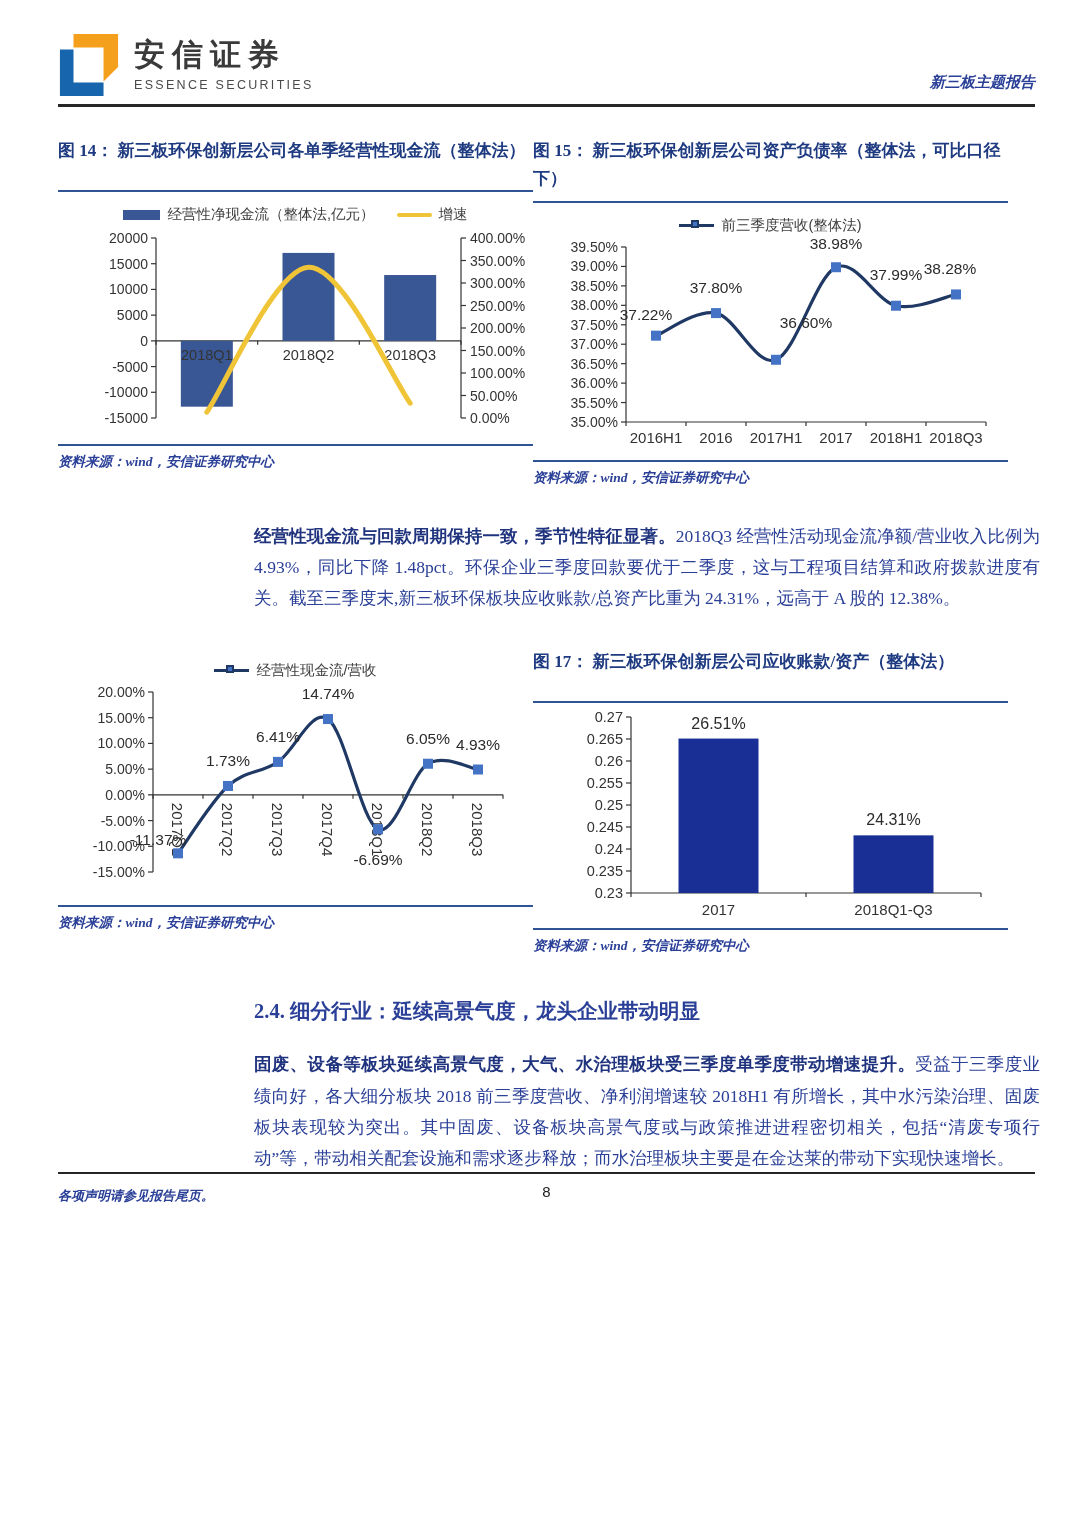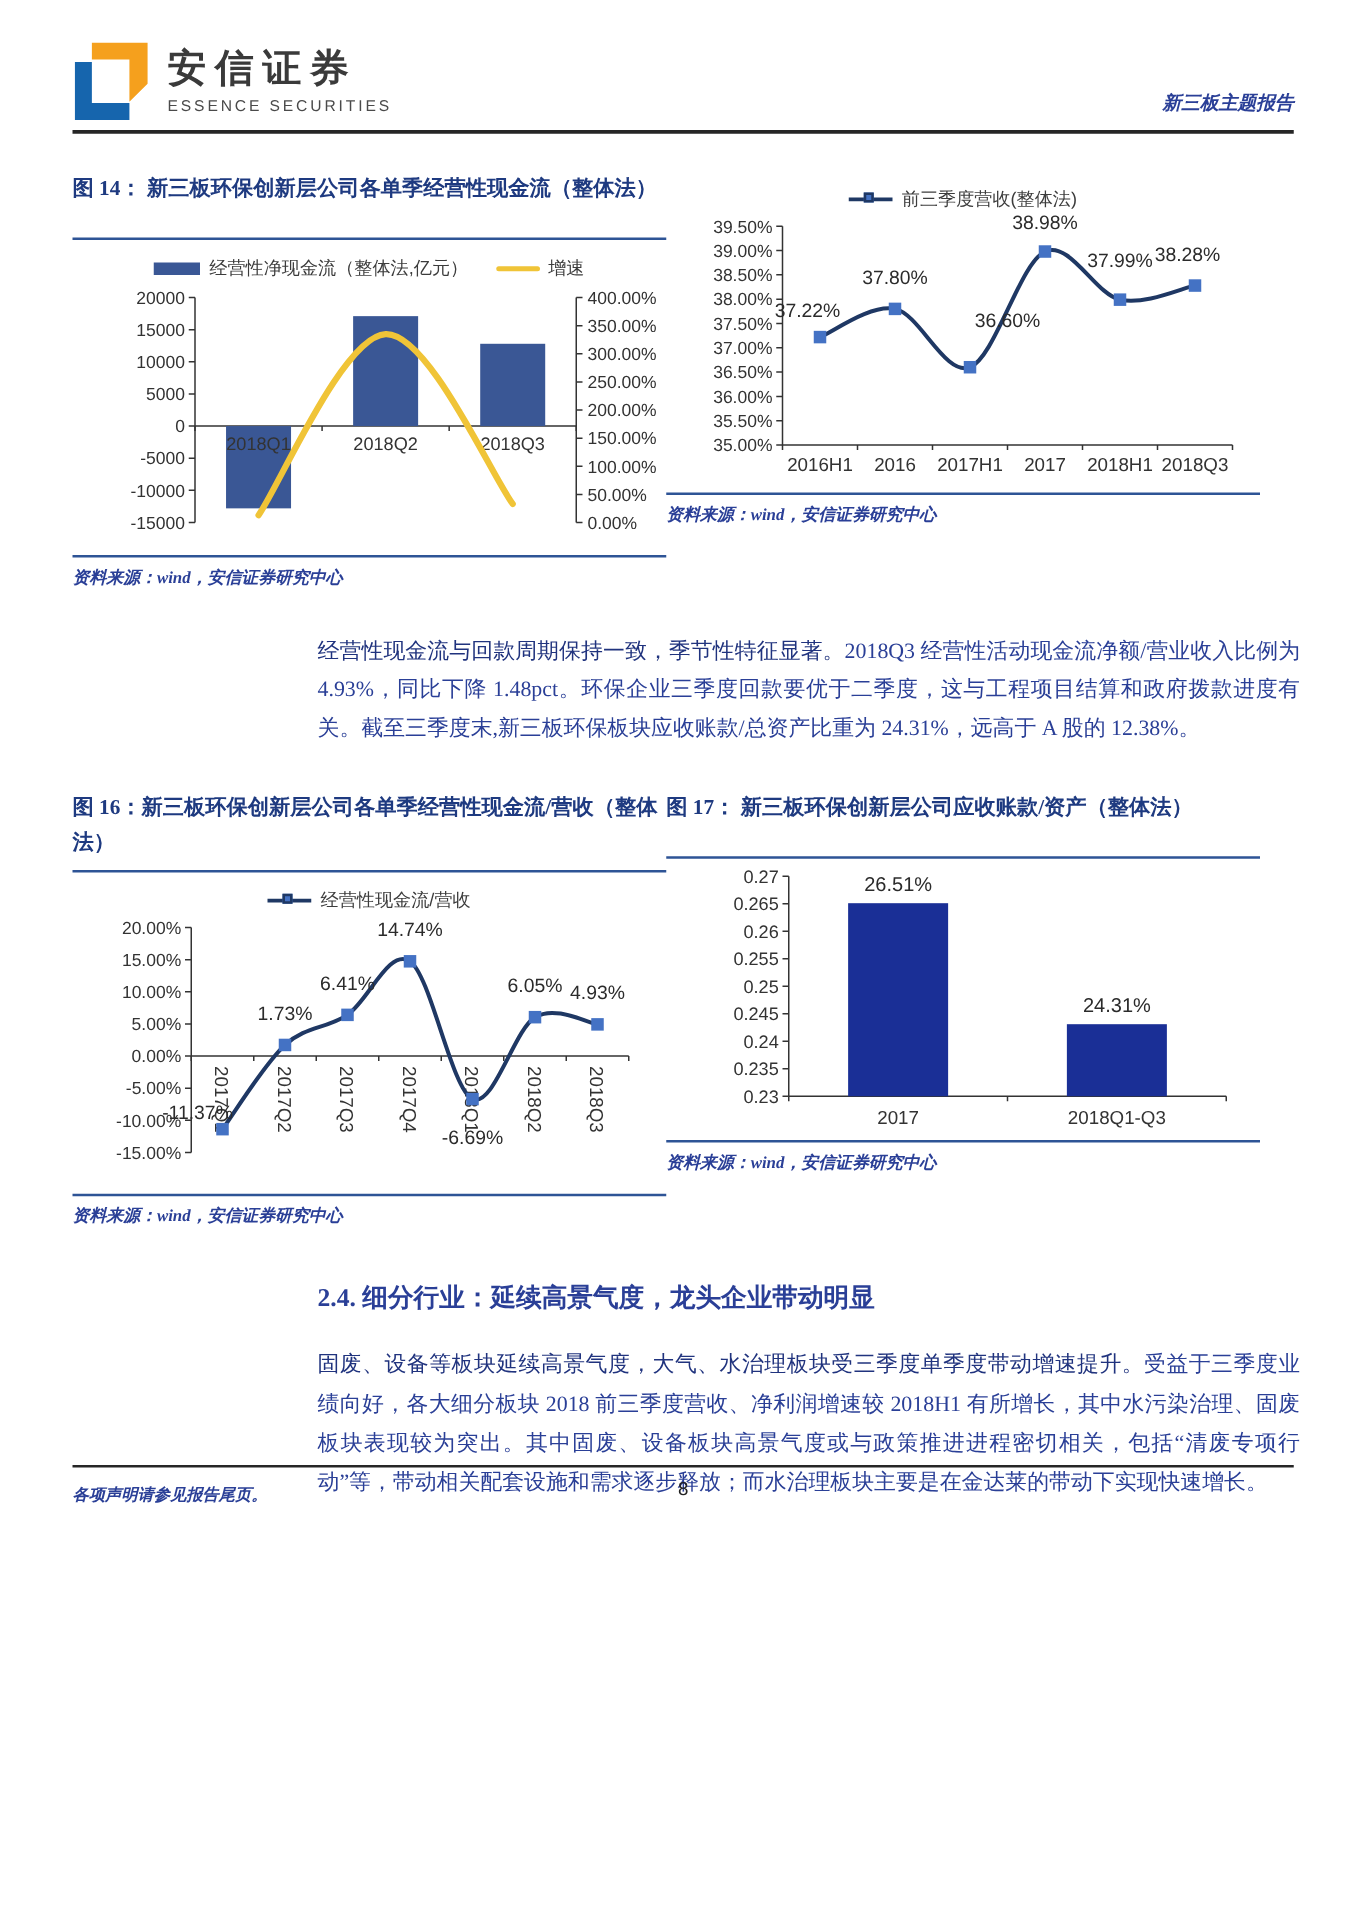--- a/index.html
+++ b/index.html
@@ -32,21 +32,21 @@
   .sw-line{width:35px;height:4px;background:#F0C437;border-radius:2px}
   .sw-linemark{width:35px;height:3px;background:#1F3864;position:relative}
   .sw-linemark i{position:absolute;left:12px;top:-4px;width:8px;height:8px;
                  background:#4472C4;border:2px solid #1F3864}
   .sw-sq{width:13px;height:13px;background:#1A2F96}
   svg.chart{display:block;margin:2px auto 0}
   .fig-source{border-top:2px solid #2E5496;margin-top:8px;padding-top:7px;
               font-size:13.5px;font-style:italic;font-weight:700;color:#2A3F97}
   .para{margin:34px 0 0 196px;width:786px;font-size:17.5px;line-height:1.78;
         color:#2A3F97;text-align:justify}
-  .para .lead{font-weight:400;color:#20337e}
+  .para .lead{font-weight:700;color:#20337e}
   .section-h{margin:42px 0 8px 196px;font-size:20.5px;font-weight:700;color:#2A3F97}
   .para.tight{margin-top:24px}
   
   .footer{position:absolute;left:58px;right:45px;bottom:34px;
           border-top:2.5px solid #262626;padding-top:9px}
   .footer-note{font-size:13px;font-weight:700;font-style:italic;color:#2A3F97;line-height:1.95}
   .page-num{position:absolute;left:0;right:0;top:9px;text-align:center;
             font-size:15px;color:#222;font-family:"Liberation Sans",sans-serif}
 </style>
 </head>
@@ -132,20 +132,21 @@
             <rect x="323.1666666666667" y="49.028571428571425" width="52" height="65.82857142857142" fill="#3A5795"></rect>
             <text x="145.83333333333334" y="133.85714285714283" text-anchor="middle" font-size="14.5" fill="#333" font-family="&quot;Liberation Sans&quot;, sans-serif">2018Q1</text>
             <text x="247.5" y="133.85714285714283" text-anchor="middle" font-size="14.5" fill="#333" font-family="&quot;Liberation Sans&quot;, sans-serif">2018Q2</text>
             <text x="349.1666666666667" y="133.85714285714283" text-anchor="middle" font-size="14.5" fill="#333" font-family="&quot;Liberation Sans&quot;, sans-serif">2018Q3</text>
             <path d="M145.83333333333334 186.15 C 162.77777777777777 162, 213.61111111111111 42.75, 247.5 41.25 C 281.3888888888889 39.75, 332.22222222222223 154.5, 349.1666666666667 177.15" fill="none" stroke="#F0C437" stroke-width="5" stroke-linecap="round"></path>
           </svg>
         <div class="fig-source">资料来源：wind，安信证券研究中心</div>
       </figure>
 
       <figure class="fig">
+        <div class="fig-title">图 15： 新三板环保创新层公司资产负债率（整体法，可比口径下）</div>
         <div class="fig-legend">
           <span class="leg-item">
             <span class="sw-linemark">
                 <i></i>
               </span>
             <span>前三季度营收(整体法)</span>
           </span>
         </div>
         <svg id="chart-fig15" class="chart" width="470" height="215">
             <line x1="90" y1="10" x2="90" y2="185" stroke="#333" stroke-width="1.2"></line>
@@ -201,21 +202,20 @@
       </figure>
     </div>
 
     <p class="para">
       <span class="lead">经营性现金流与回款周期保持一致，季节性特征显著。</span><span>2018Q3 经营性活动现金流净额/营业收入比例为 4.93%，同比下降 1.48pct。环保企业三季度回款要优于二季度，这与工程项目结算和政府拨款进度有关。截至三季度末,新三板环保板块应收账款/总资产比重为 24.31%，远高于 A 股的 12.38%。</span>
     </p>
 
     <div class="fig-row second">
 
       <figure class="fig">
-        <div class="fig-title">图 16：新三板环保创新层公司各单季经营性现金流/营收（整体法）</div>
         <div class="fig-legend">
           <span class="leg-item">
             <span class="sw-linemark">
                 <i></i>
               </span>
             <span>经营性现金流/营收</span>
           </span>
         </div>
         <svg id="chart-fig16" class="chart" width="470" height="215">
             <line x1="92" y1="10" x2="92" y2="190" stroke="#333" stroke-width="1.2"></line>

